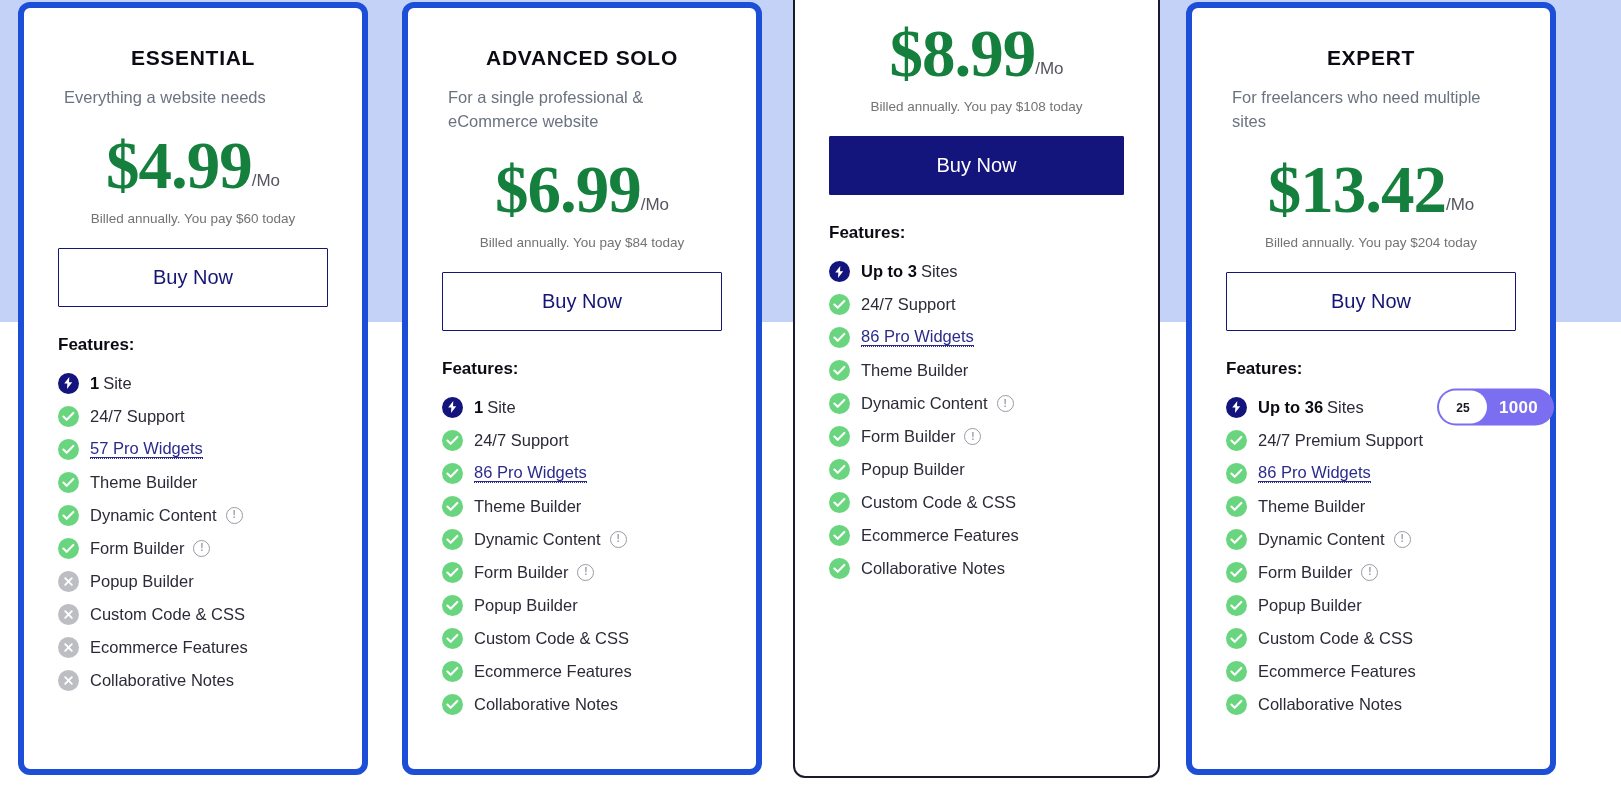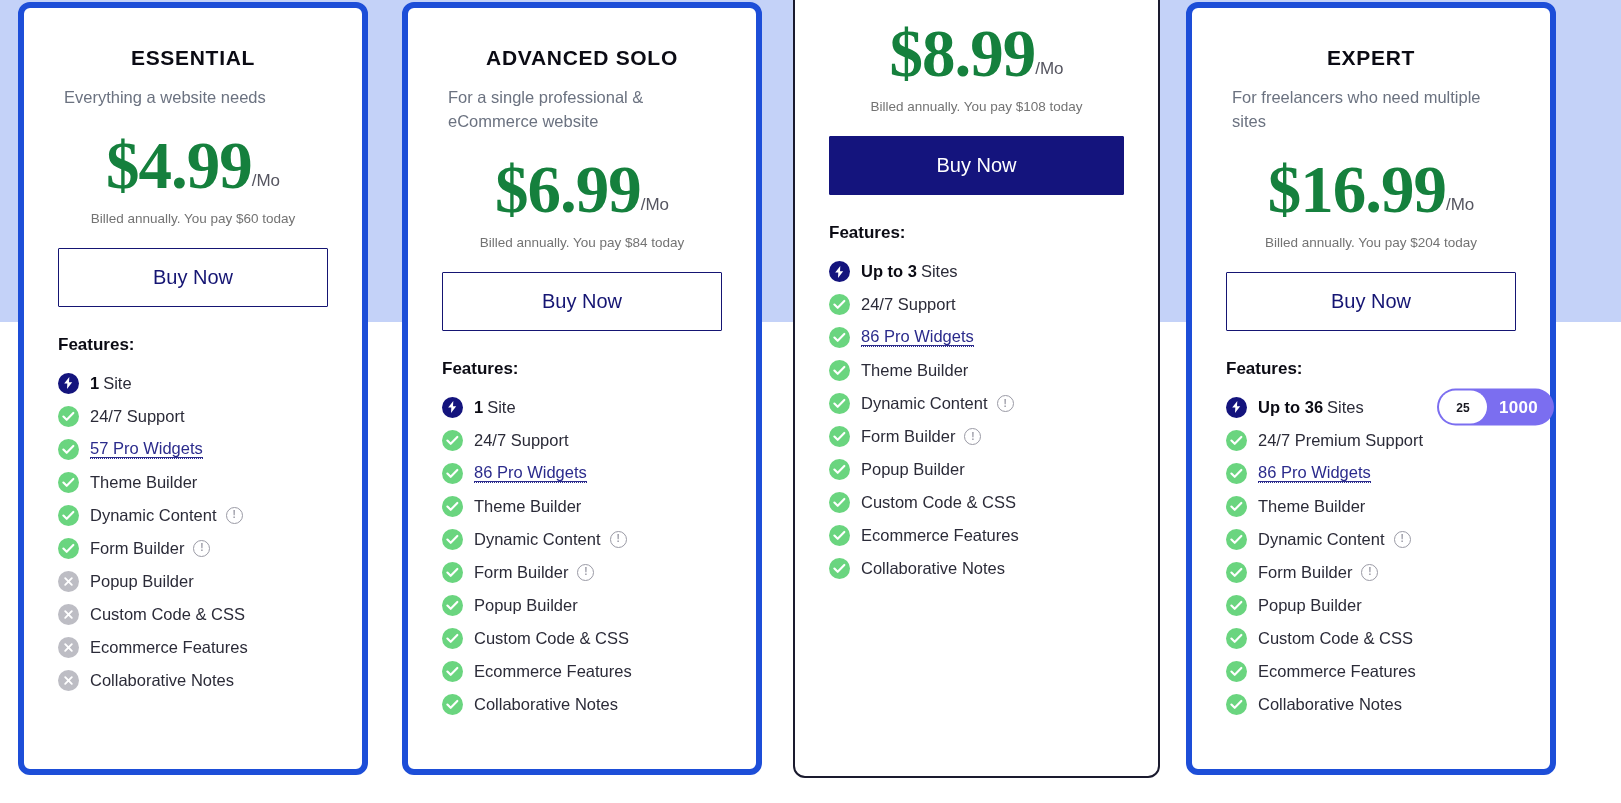--- a/index.html
+++ b/index.html
@@ -467,21 +467,21 @@
             </span>
             <span>Collaborative Notes</span>
           </li>
         </ul>
       </div>
     </div>
     <div class="card" style="left: 1186px; top: 2px; width: 370px; height: 773px;">
       <div class="card-inner">
         <div class="plan-name">EXPERT</div>
         <div class="plan-desc">For freelancers who need multiple sites</div>
-        <div class="price-row"><span class="price">$16.99</span><span class="per">/Mo</span></div>
+        <div class="price-row"><span class="price">$13.42</span><span class="per">/Mo</span></div>
         <div class="billed">Billed annually. You pay $204 today</div>
         <button class="buy-btn">Buy Now</button>
         <div class="features-label">Features:</div>
         <ul class="features">
           <li>
             <span class="ic ic-bolt">
               <svg width="11" height="12" viewBox="0 0 11 12" aria-hidden="true">
                 <path d="M6.3 0 1.2 6.6h3.1L4 12l5.2-6.8H6z" fill="#ffffff"></path>
               </svg>
             </span>

